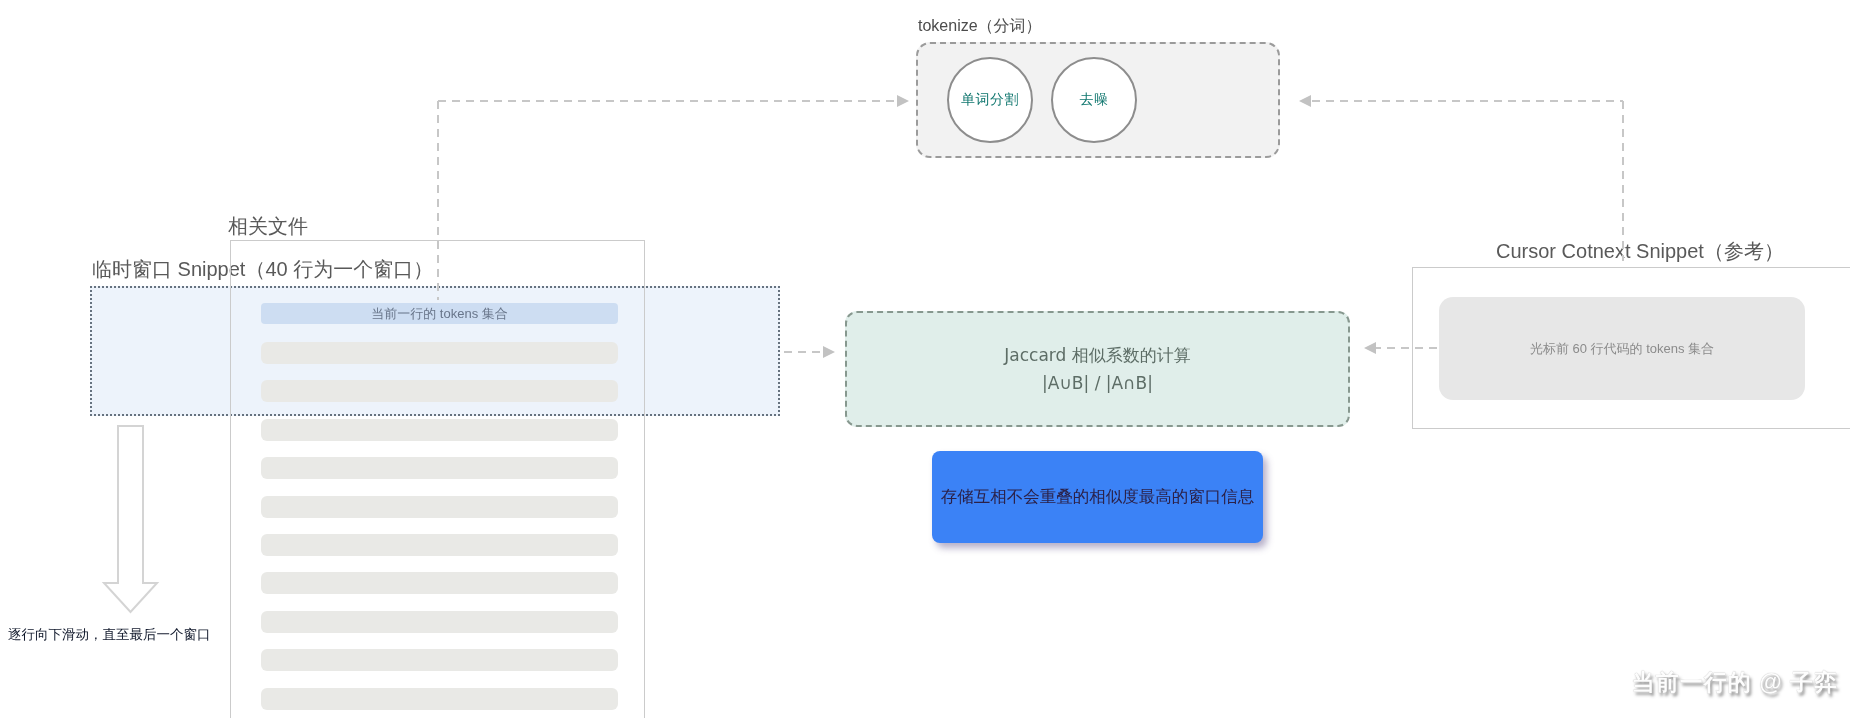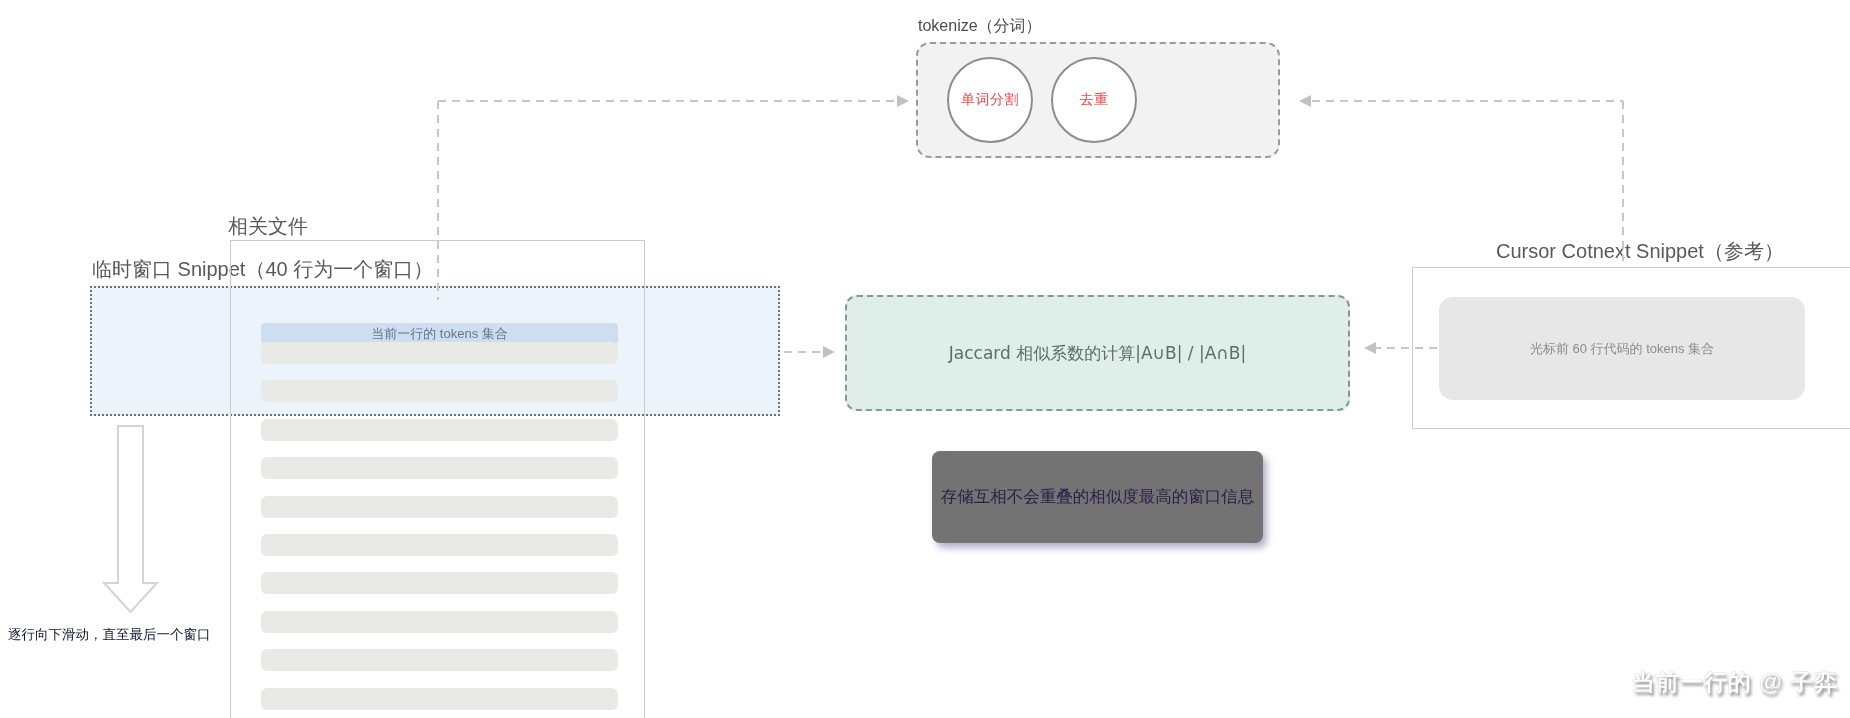--- a/index.html
+++ b/index.html
@@ -17,65 +17,65 @@
   #tokenize-box{
     left:916px;top:42px;width:364px;height:116px;
     background:#f2f2f2;border:2px dashed #9b9b9b;border-radius:14px;
     box-sizing:border-box;display:flex;align-items:center;gap:18px;
     padding-left:29px;z-index:3;
   }
   .tok-circle{
     width:86px;height:86px;border-radius:50%;background:#ffffff;
     border:2px solid #8d8d8d;box-sizing:border-box;
     display:flex;align-items:center;justify-content:center;
-    font-size:14px;color:#ef4444;letter-spacing:.5px;
+    font-size:14px;color:#0f766e;letter-spacing:.5px;
   }
 
   
   #related-file-label{left:228px;top:213px;}
   #related-file-box{
     left:230px;top:240px;width:415px;height:482px;
     border:1px solid #cbcbcb;box-sizing:border-box;background:transparent;z-index:2;
   }
 
   
   #temp-window-label{left:92px;top:256px;}
   #temp-window-box{
     left:90px;top:286px;width:690px;height:130px;
     background:#edf3fb;border:2px dotted #66727f;box-sizing:border-box;z-index:1;
   }
   #current-line-bar{
     left:261px;top:303px;width:357px;height:21px;border-radius:4px;
     background:#cdddf2;z-index:3;display:flex;align-items:center;justify-content:center;
-    font-size:13px;color:#68758a;margin-top:20px;
+    font-size:13px;color:#68758a;
   }
   .file-line-bar{
     position:absolute;left:261px;width:357px;height:22px;border-radius:6px;
     background:#e9e9e6;z-index:3;
   }
 
   
   #scroll-note{left:8px;top:626px;font-size:13.5px;color:#0f172a;}
 
   
   #jaccard-box{
-    left:845px;top:295px;width:505px;height:116px;box-sizing:border-box;
+    left:845px;top:311px;width:505px;height:116px;box-sizing:border-box;
     background:#e0eeea;border:2px dashed #87988f;border-radius:12px;
-    display:flex;flex-direction:row;align-items:center;justify-content:center;
+    display:flex;flex-direction:column;align-items:center;justify-content:center;
     z-index:3;text-align:center;
   }
   #jaccard-box div{
     font-family:"DejaVu Sans",sans-serif;
     font-size:17px;line-height:28px;color:#5d6d66;white-space:nowrap;
   }
 
   
   #store-box{
     left:932px;top:451px;width:331px;height:92px;box-sizing:border-box;
-    background:#737373;border-radius:8px;
+    background:#3b82f6;border-radius:8px;
     box-shadow:4px 5px 7px rgba(95,80,135,.45);
     display:flex;align-items:center;justify-content:center;
     font-size:16.5px;color:#2b2148;z-index:3;white-space:nowrap;
   }
 
   
   #cursor-snippet-label{left:1496px;top:238px;}
   #cursor-snippet-box{
     left:1412px;top:267px;width:500px;height:162px;
     border:1px solid #cbcbcb;box-sizing:border-box;background:#ffffff;z-index:2;
@@ -112,21 +112,21 @@
     <polygon points="1311,95 1299,101 1311,107"></polygon>
     <polygon points="823,346 835,352 823,358"></polygon>
     <polygon points="1376,342 1364,348 1376,354"></polygon>
   </g>
   <polygon points="118,426 143,426 143,583 157,583 130.5,612 104,583 118,583" fill="#ffffff" stroke="#d4d4d4" stroke-width="2"></polygon>
 </svg>
 
 <div id="tokenize-label" class="abs">tokenize（分词）</div>
 <div id="tokenize-box" class="abs">
   <div class="tok-circle">单词分割</div>
-  <div class="tok-circle">去重</div>
+  <div class="tok-circle">去噪</div>
 </div>
 
 <div id="related-file-label" class="abs lbl">相关文件</div>
 <div id="related-file-box" class="abs"></div>
 
 <div id="temp-window-label" class="abs lbl">临时窗口 Snippet（40 行为一个窗口）</div>
 <div id="temp-window-box" class="abs"></div>
 <div id="current-line-bar" class="abs">当前一行的 tokens 集合</div>
 <div id="file-lines">
     <div class="file-line-bar" style="top: 342px;"></div>

